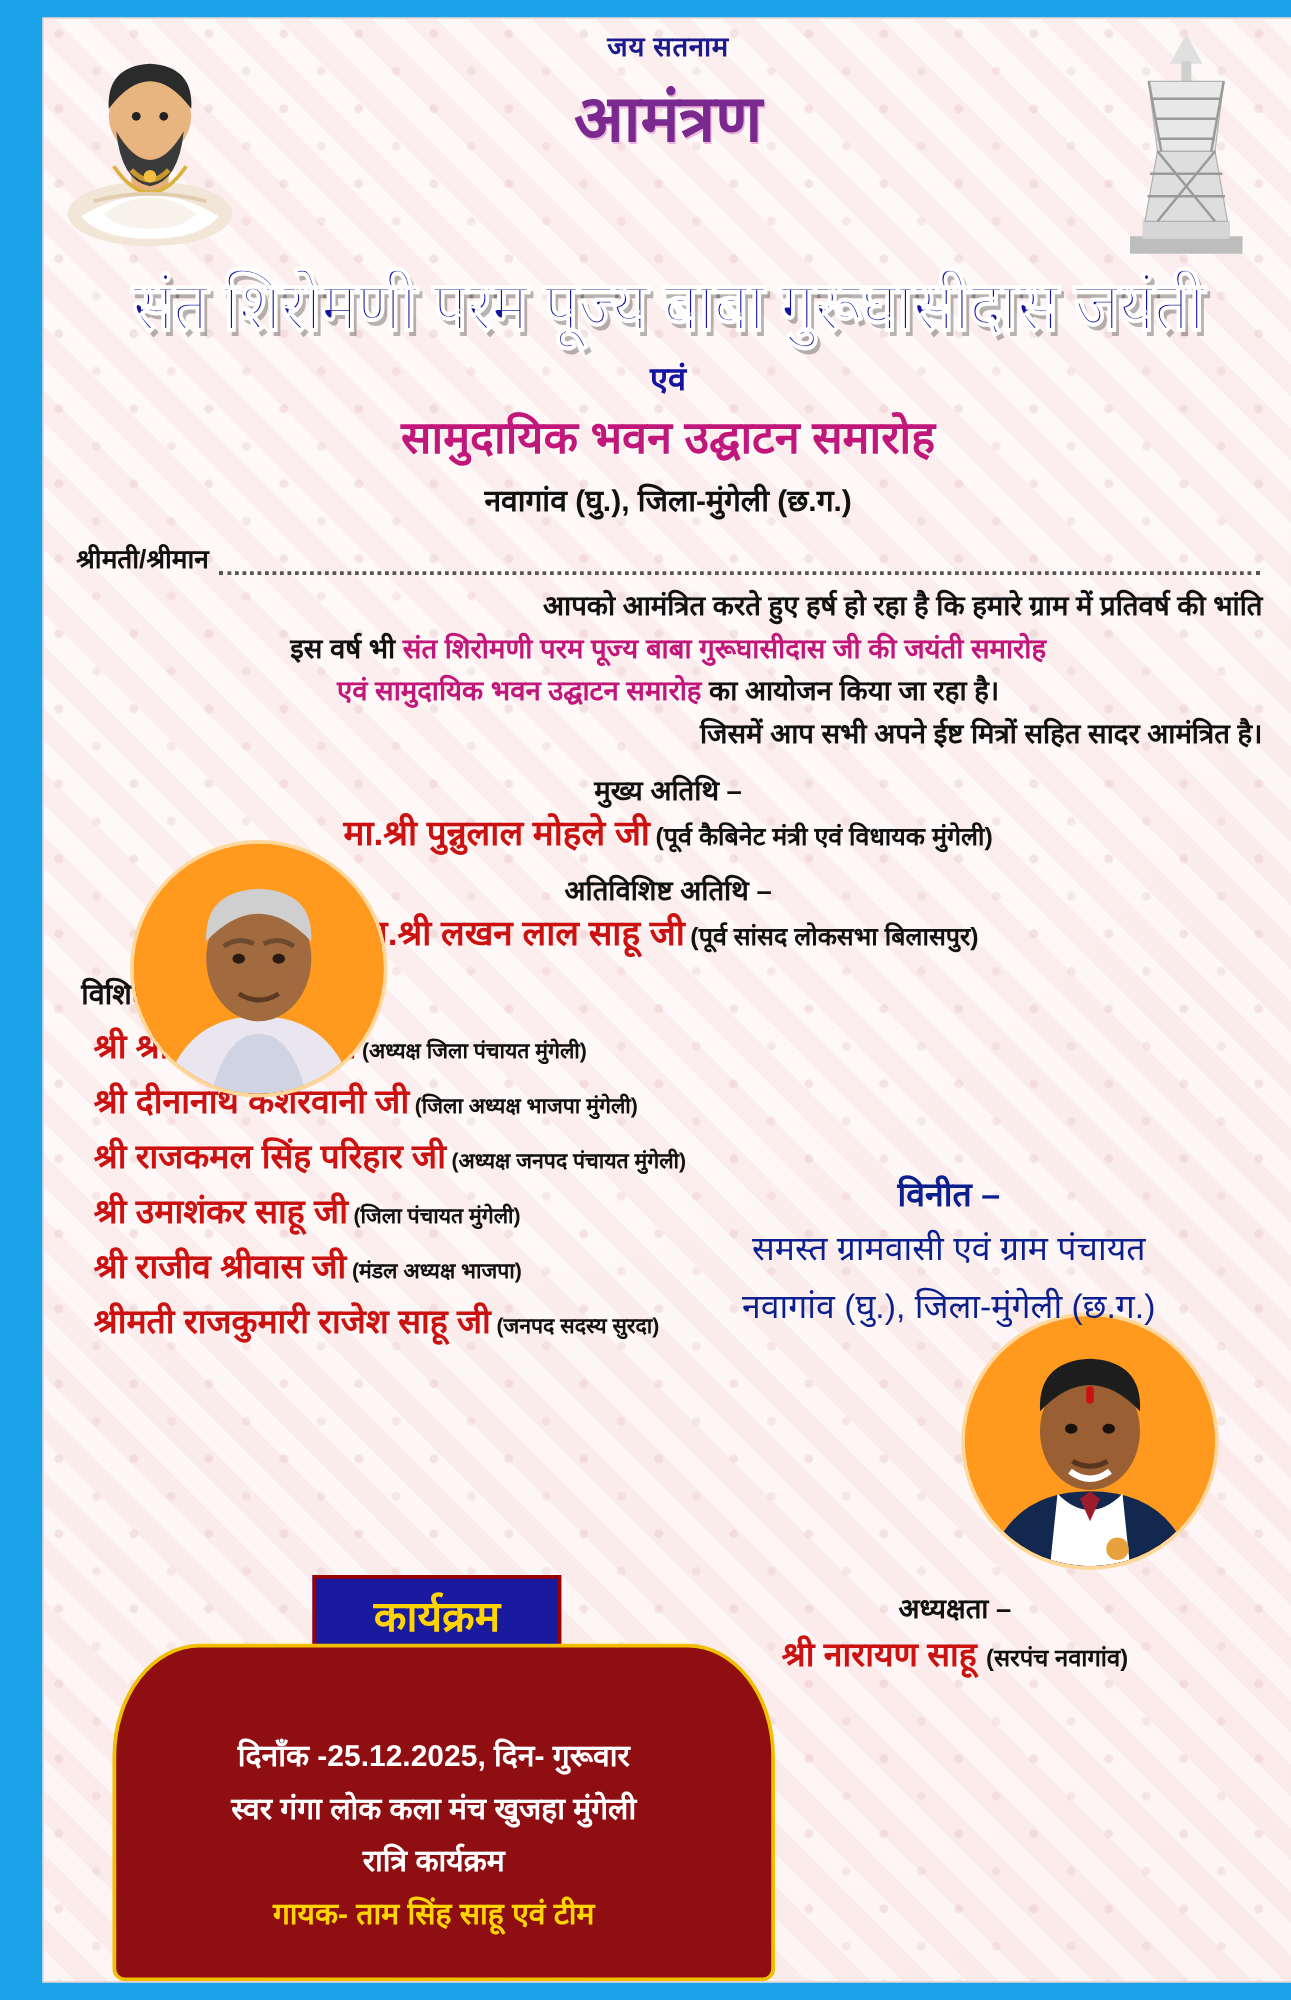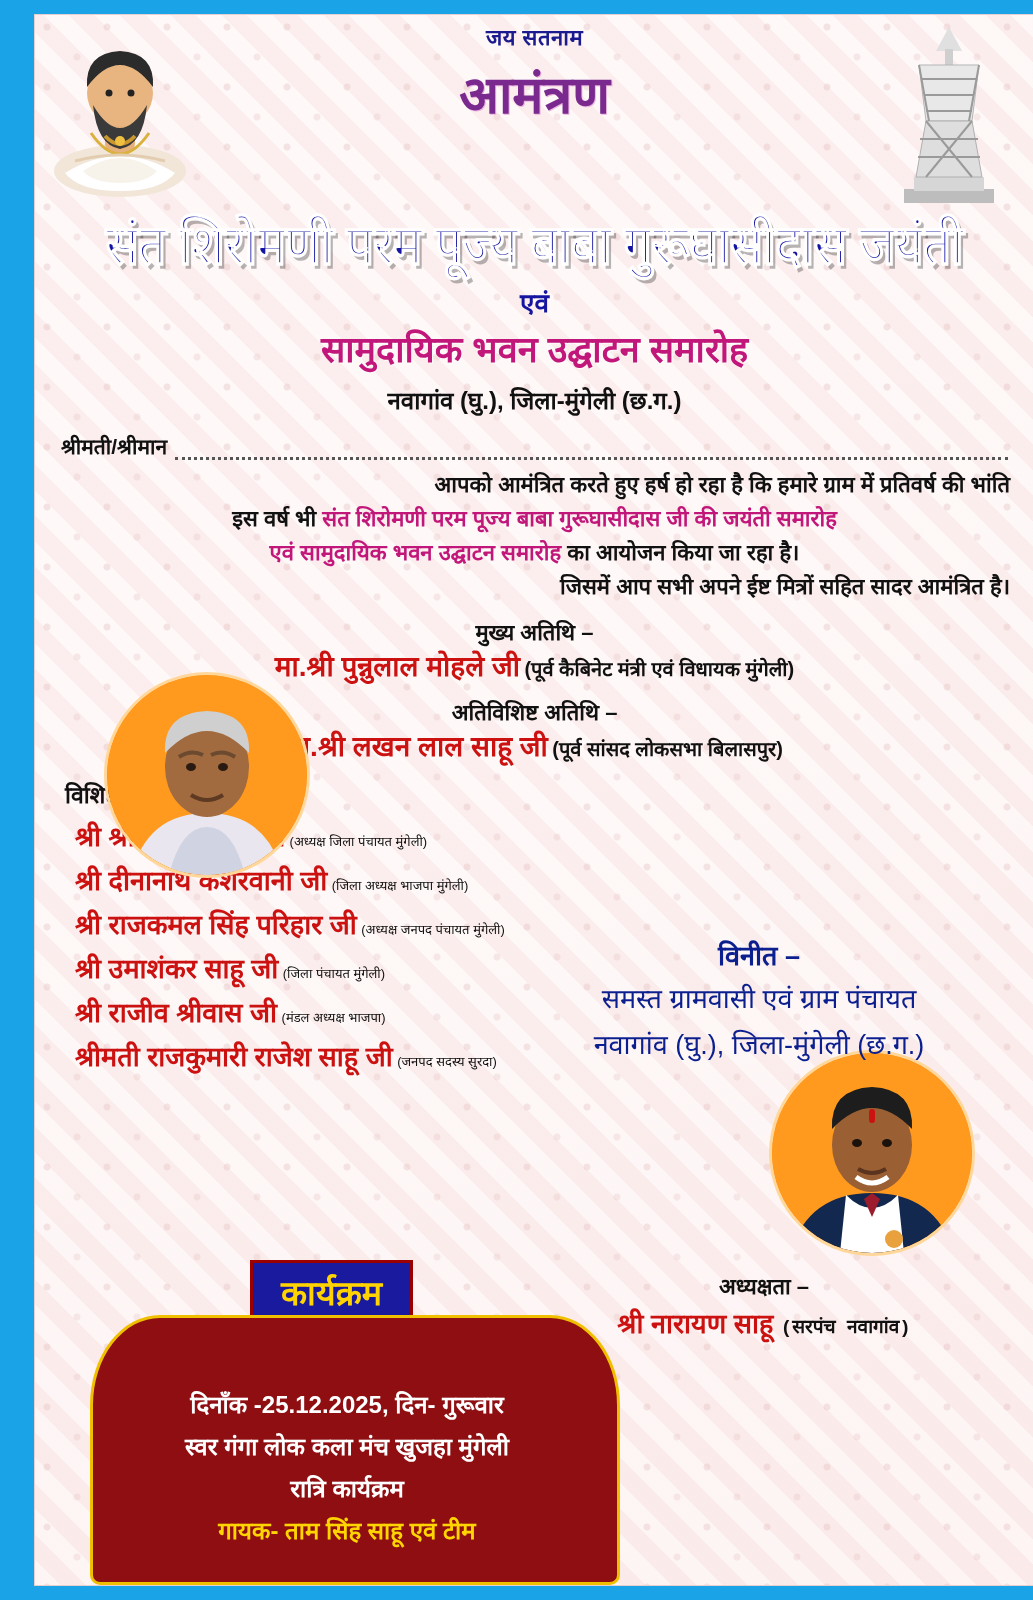--- a/index.html
+++ b/index.html
@@ -111,48 +111,48 @@
     overflow: hidden; box-shadow: 0 0 0 3px #ffd79a;
   }
 
   .vishisht {
     margin: 14px 0 0 30px;
     font-size: 23px; font-weight:700; color:#111;
   }
   .guest-list { margin: 6px 0 0 40px; }
   .guest-row { margin: 7px 0; }
   .guest-row .nm { font-size: 27px; font-weight:700; color:#cc1111; }
-  .guest-row .dsc { font-size: 13px; font-weight:400; color:#111; }
+  .guest-row .dsc { font-size: 17px; font-weight:700; color:#111; }
 
   
   .karyakram-badge {
     position: absolute; left: 215px; top: 1245px;
     background: #1a1a9e; color: #ffd400;
     font-size: 34px; font-weight: 700;
-    padding: 6px 28px;
+    padding: 6px 46px;
     border: 3px solid #9b0000;
   }
   .program-box {
     position: absolute; left: 55px; top: 1300px;
     width: 530px; height: 270px;
     background: #8e0e12;
     border: 3px solid #f0c000;
     border-radius: 70px 70px 10px 10px / 90px 90px 10px 10px;
     color: #fff; text-align:center;
     padding: 60px 16px 10px 0;
   }
   .program-box div { font-size: 24px; font-weight:700; margin: 9px 0; }
   .program-box .yellow { color:#ffd400; }
 
   .adhyaksh {
     position: absolute; right: 60px; top: 1255px; width: 420px; text-align:center;
   }
   .adhyaksh .lbl { font-size: 22px; font-weight:700; color:#111; }
   .adhyaksh .nm { font-size: 27px; font-weight:700; color:#cc1111; margin-top: 4px; }
-  .adhyaksh .nm small { font-size: 19px; color:#111;font-family:Liberation Mono, monospace; }
+  .adhyaksh .nm small { font-size: 19px; color:#111; }
 
   .vinit-box {
     position: absolute; right: 40px; bottom: 10px; width: 470px;
     text-align:center; color:#0b1f8f;
   }
   .vinit-box .v1 { font-size: 27px; font-weight:700; }
   .vinit-box .v2 { font-size: 27px; font-weight:400; margin-top: 8px; line-height: 1.4; }
 
   
   svg { display:block; }

